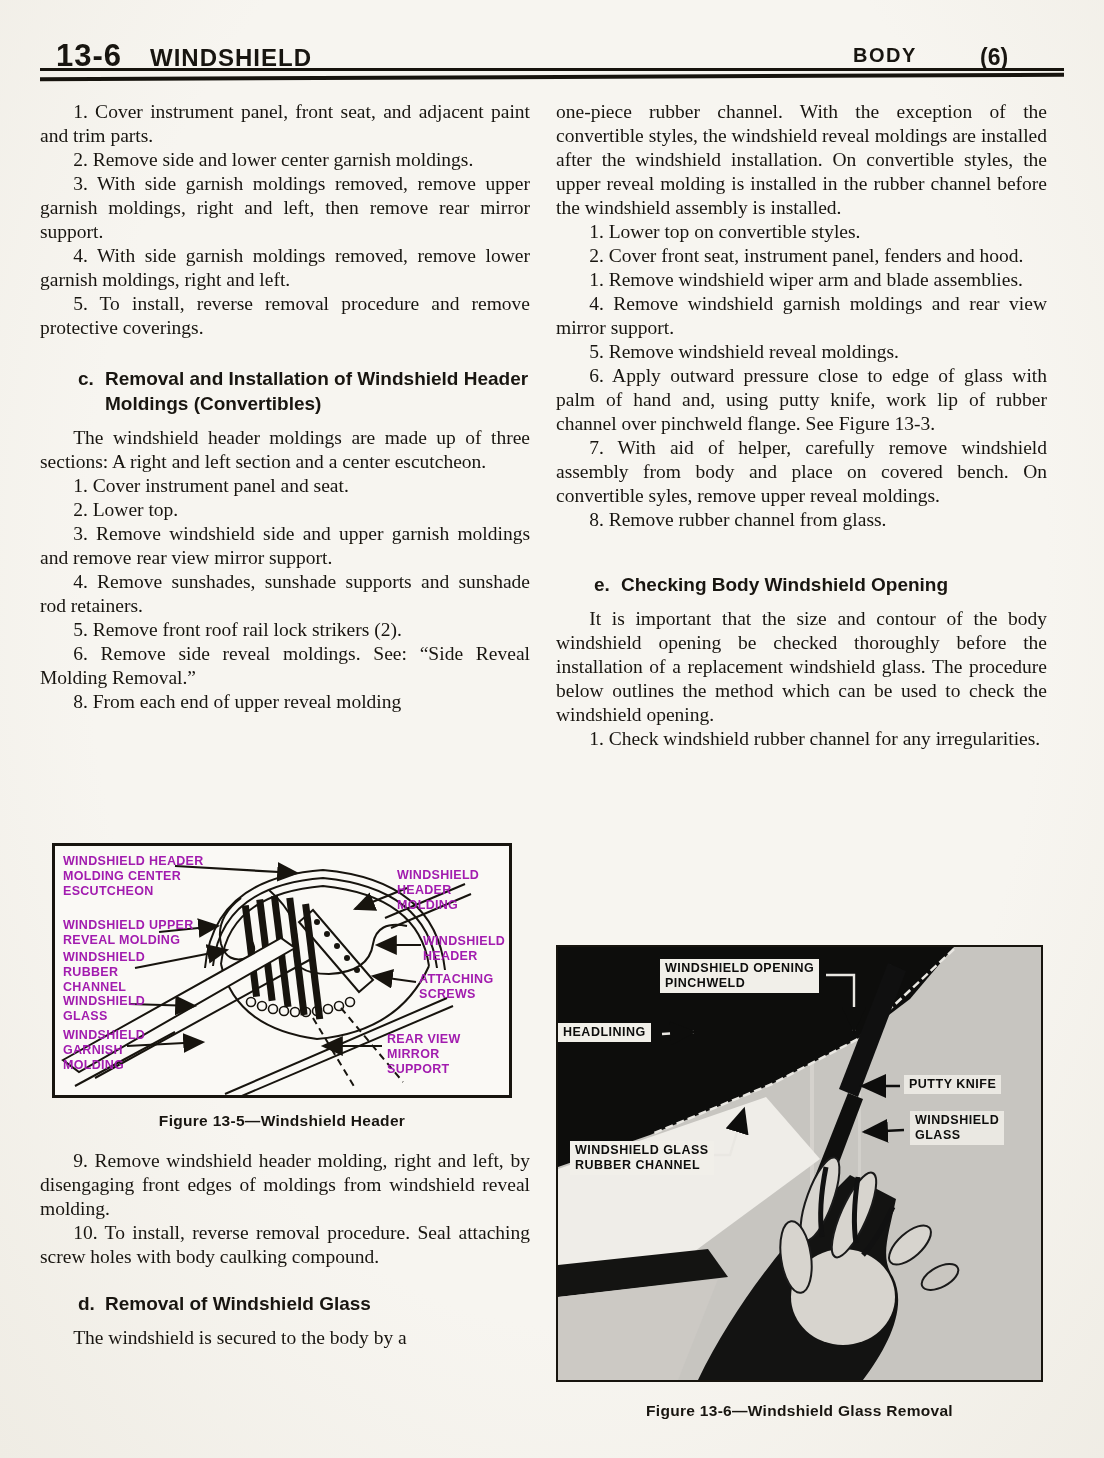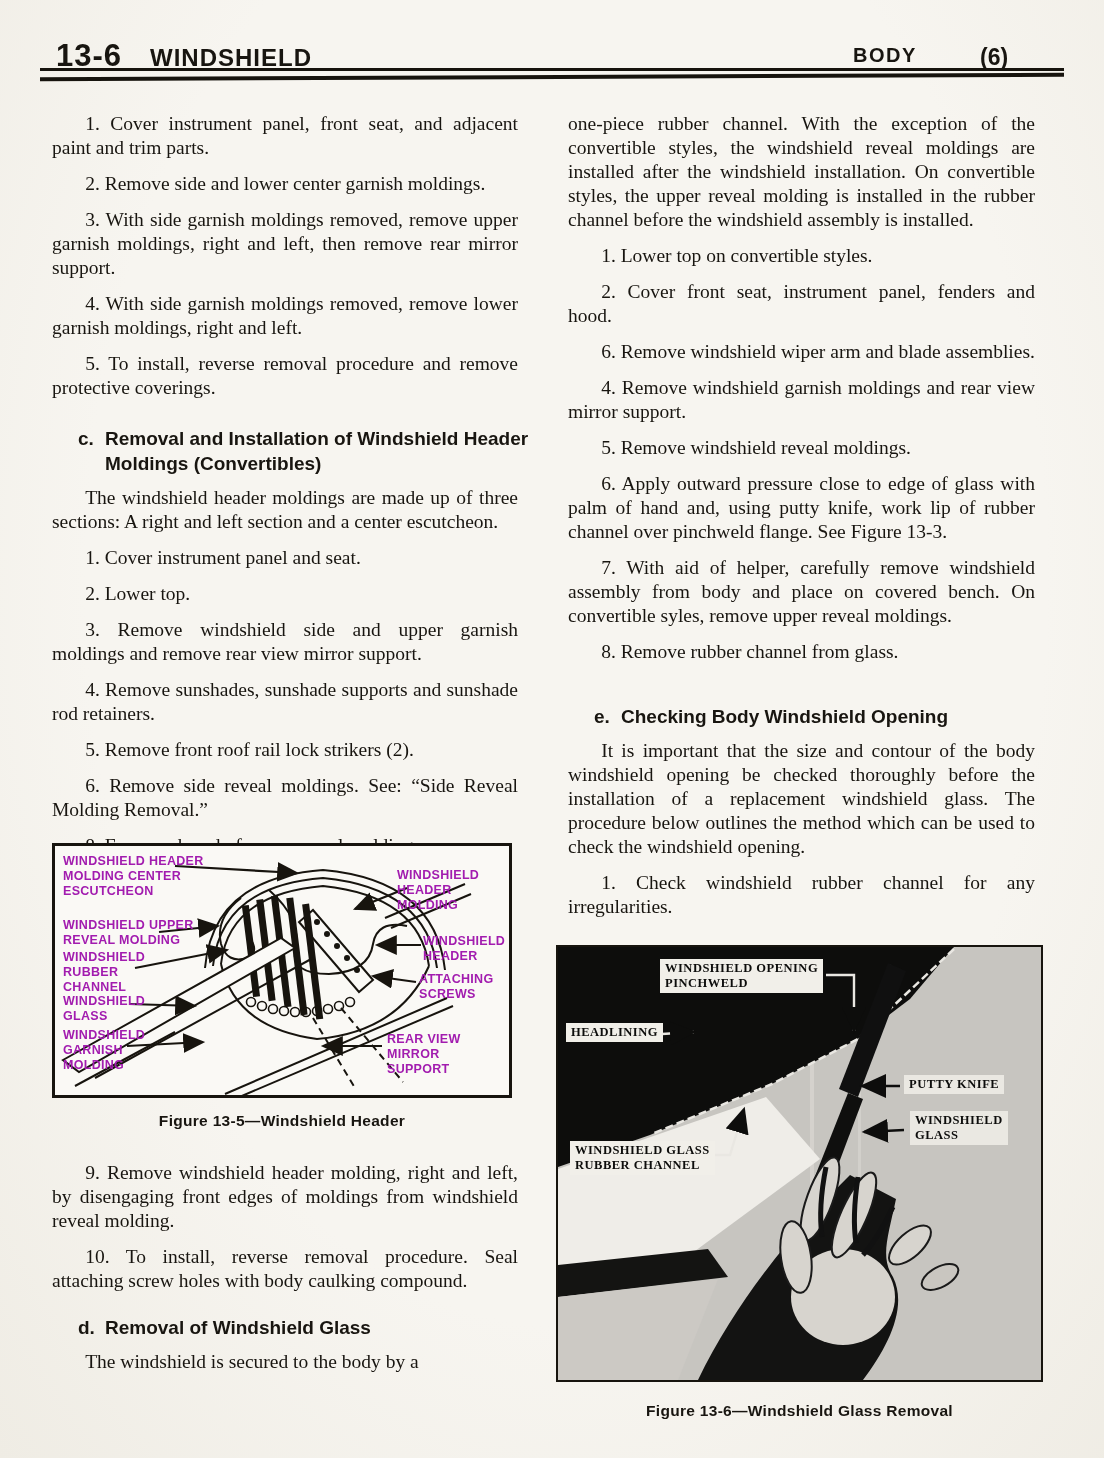--- a/index.html
+++ b/index.html
@@ -12,41 +12,41 @@
   .hdr-title{position:absolute;left:150px;top:44px;font-family:"Liberation Sans",sans-serif;
            font-weight:bold;font-size:24px;letter-spacing:1px;}
   .hdr-body{position:absolute;left:853px;top:44px;font-family:"Liberation Sans",sans-serif;
            font-weight:bold;font-size:20px;letter-spacing:1.5px;}
   .hdr-page{position:absolute;left:980px;top:44px;font-family:"Liberation Sans",sans-serif;
            font-weight:bold;font-size:23px;}
   .rule1{position:absolute;left:40px;top:68px;width:1024px;height:3px;background:#17140e;}
   .rule2{position:absolute;left:40px;top:75px;width:1024px;height:4px;background:#17140e;transform:rotate(-0.25deg);}
   
   .tblock{position:absolute;width:490px;}
-  .tblock p{margin:12px;font-size:19.5px;line-height:24px;text-align:justify;}
+  .tblock p{margin:0;font-size:19.5px;line-height:24px;text-align:justify;}
   p.item{text-indent:1.7em;}
   p.cont{text-indent:0;}
   .sec-head{display:flex;margin:26px 0 10px 38px;font-family:"Liberation Sans",sans-serif;
             font-weight:bold;font-size:19px;line-height:25px;}
   .sec-head .lbl{flex:0 0 27px;}
   .sec-head.tight{margin-top:22px;}
   .sec-head.wide{margin-top:40px;}
   .after-head{margin-top:10px !important;}
   
   .figbox{position:absolute;left:52px;top:843px;width:454px;height:249px;border:3px solid #17140e;
           background:#faf9f5;}
   .figlabel{position:absolute;font-family:"Liberation Sans",sans-serif;font-weight:bold;
             font-size:12.5px;line-height:1.18;letter-spacing:.3px;white-space:pre-line;color:#a21caf;}
   .figcap{position:absolute;font-family:"Liberation Sans",sans-serif;font-weight:bold;
           font-size:15.5px;text-align:center;letter-spacing:.3px;}
   .cap5{left:52px;top:1112px;width:460px;}
   
   .photobox{position:absolute;left:556px;top:945px;width:483px;height:433px;border:2px solid #17140e;
             background:#c7c5c0;}
-  .pholabel{position:absolute;font-family:Liberation Serif, serif;font-weight:bold;
+  .pholabel{position:absolute;font-family:Liberation Sans, sans-serif;font-weight:bold;
             font-size:12.5px;line-height:1.2;letter-spacing:.5px;white-space:pre-line;
             background:#f1efe9;color:#0d0d0c;padding:2px 5px;}
   .pholabel.bare{background:rgba(241,239,233,0.82);}
   .cap6{left:556px;top:1402px;width:487px;}
   svg{position:absolute;left:0;top:0;}
 </style>
 </head>
 <body>
 
 <div class="page">
@@ -181,21 +181,21 @@
       <span class="lbl">d.</span>
       <span>Removal of Windshield Glass</span>
     </div>
     <p class="item after-head">The windshield is secured to the body by a</p>
   </div>
 
   <div class="tblock" style="left:556px;top:100px;width:491px;">
     <p class="cont">one-piece rubber channel. With the exception of the convertible styles, the windshield reveal moldings are installed after the windshield installation. On convertible styles, the upper reveal molding is installed in the rubber channel before the windshield assembly is installed.</p>
     <p class="item">1. Lower top on convertible styles.</p>
     <p class="item">2. Cover front seat, instrument panel, fenders and hood.</p>
-    <p class="item">6. Remove windshield wiper arm and blade assemblies.</p>
+    <p class="item">1. Remove windshield wiper arm and blade assemblies.</p>
     <p class="item">4. Remove windshield garnish moldings and rear view mirror support.</p>
     <p class="item">5. Remove windshield reveal moldings.</p>
     <p class="item">6. Apply outward pressure close to edge of glass with palm of hand and, using putty knife, work lip of rubber channel over pinchweld flange. See Figure 13-3.</p>
     <p class="item">7. With aid of helper, carefully remove windshield assembly from body and place on covered bench. On convertible syles, remove upper reveal moldings.</p>
     <p class="item">8. Remove rubber channel from glass.</p>
     <div class="sec-head wide">
       <span class="lbl">e.</span>
       <span>Checking Body Windshield Opening</span>
     </div>
     <p class="item after-head">It is important that the size and contour of the body windshield opening be checked thoroughly before the installation of a replacement windshield glass. The procedure below outlines the method which can be used to check the windshield opening.</p>
@@ -239,21 +239,21 @@
       <g stroke="#0d0d0c" stroke-width="2.4" fill="none">
         <polyline points="268,28 296,28 296,84" marker-end="url(#arr6)" stroke="#e9e7e2"></polyline>
         <line x1="104" y1="87" x2="136" y2="85" marker-end="url(#arr6)" stroke="#e9e7e2"></line>
         <line x1="342" y1="139" x2="304" y2="139" marker-end="url(#arr6)"></line>
         <line x1="346" y1="183" x2="306" y2="185" marker-end="url(#arr6)"></line>
         <polyline points="150,208 172,208 186,162" marker-end="url(#arr6)" stroke="#e9e7e2"></polyline>
       </g>
     </svg>
     <div class="pholabel" style="left:102px;top:12px;">WINDSHIELD OPENING
 PINCHWELD</div>
-    <div class="pholabel" style="left:8px;top:76px;">HEADLINING</div>
+    <div class="pholabel" style="left:0;top:76px;">HEADLINING</div>
     <div class="pholabel bare" style="left:346px;top:128px;">PUTTY KNIFE</div>
     <div class="pholabel bare" style="left:352px;top:164px;">WINDSHIELD
 GLASS</div>
     <div class="pholabel" style="left:12px;top:194px;">WINDSHIELD GLASS
 RUBBER CHANNEL</div>
   </div>
   <div class="figcap cap6">Figure 13-6—Windshield Glass Removal</div>
 
 </div>
 

